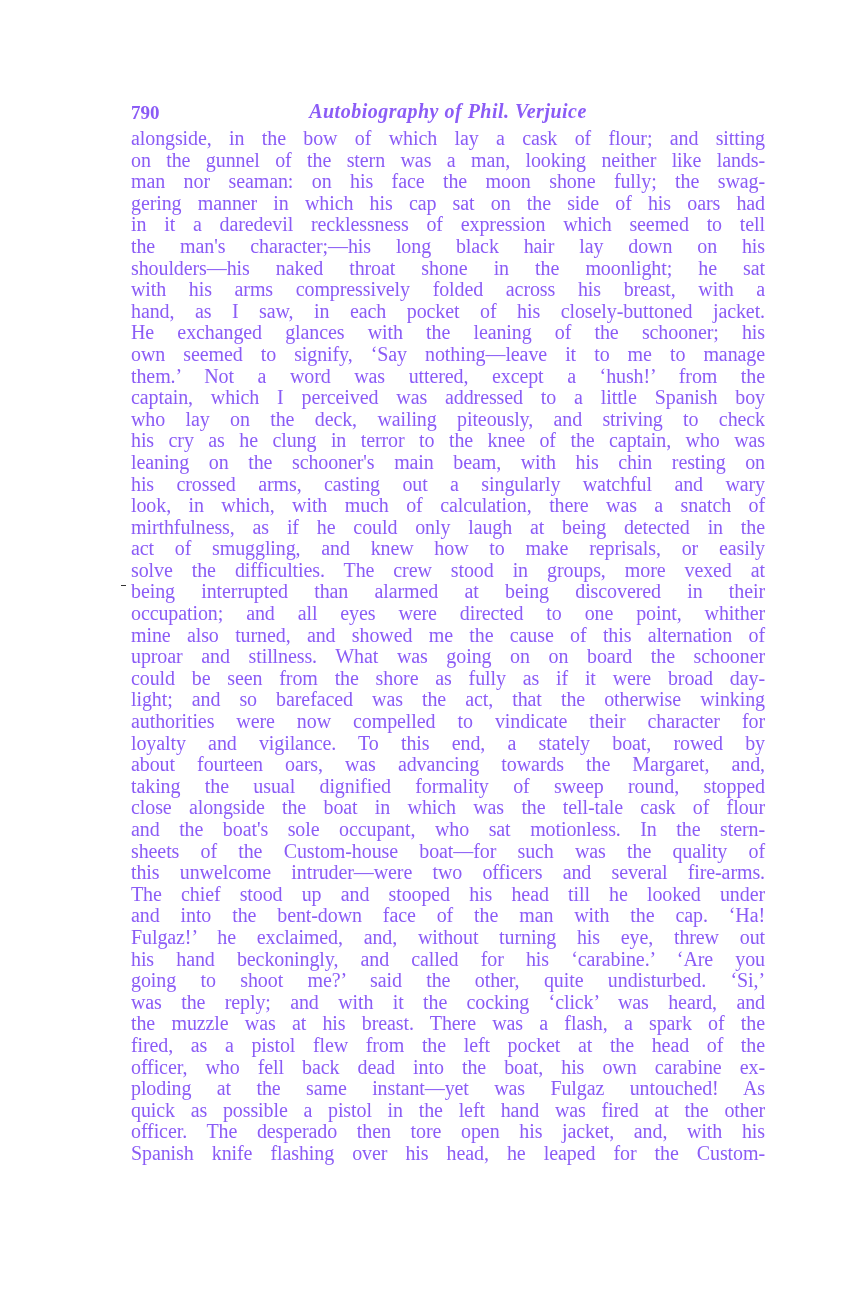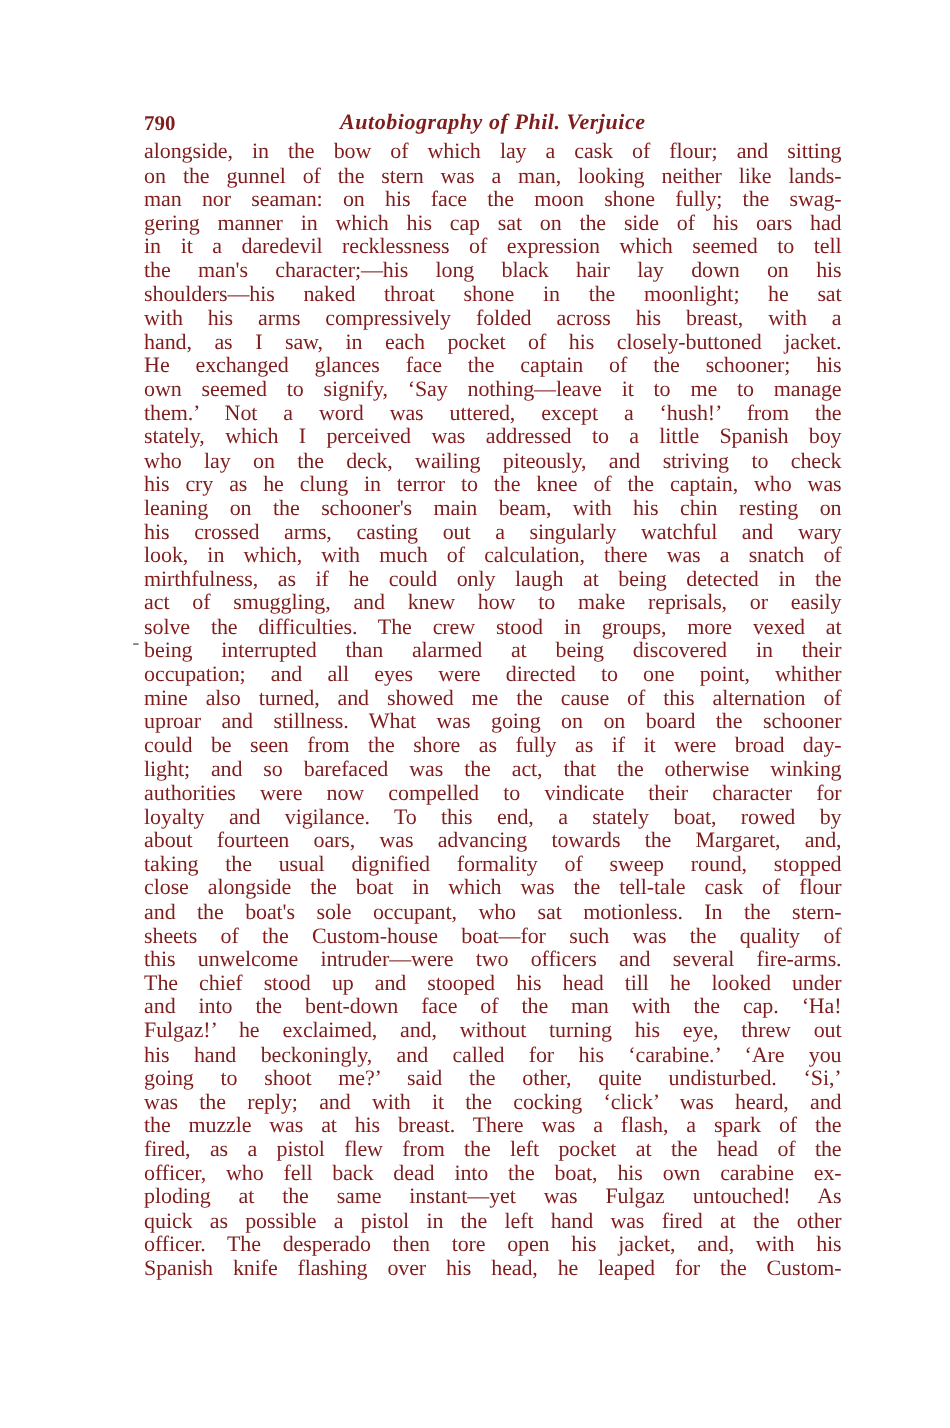--- a/index.html
+++ b/index.html
@@ -1,19 +1,19 @@
 <!DOCTYPE html>
 <html><head>
   <meta charset="utf-8">
   <style>
     html, body { margin: 0; padding: 0; background: #ffffff; }
     body { width: 864px; height: 1298px; position: relative; overflow: hidden; }
     .page {
       position: absolute; left: 131px; top: 100px; width: 634px;
-      font-family: "Liberation Serif", "DejaVu Serif", serif; color: #7f1d1d;
+      font-family: "Liberation Serif", "DejaVu Serif", serif; color: #8b5cf6;
     }
     .header {
       position: relative; height: 24px; font-size: 20px; font-weight: bold;
     }
     .page-number { position: absolute; left: 0; top: 2px; font-size: 19px; }
     .running-title {
       position: absolute; left: 0; right: 0; top: 0; text-align: center;
       font-style: italic; letter-spacing: 0.5px;
     }
     .body-text { margin-top: 4px; }
@@ -39,24 +39,24 @@
   <div class="body-text" id="body-text">
     <span class="line">alongside, in the bow of which lay a cask of flour; and sitting</span>
     <span class="line">on the gunnel of the stern was a man, looking neither like lands-</span>
     <span class="line">man nor seaman: on his face the moon shone fully; the swag-</span>
     <span class="line">gering manner in which his cap sat on the side of his oars had</span>
     <span class="line">in it a daredevil recklessness of expression which seemed to tell</span>
     <span class="line">the man's character;—his long black hair lay down on his</span>
     <span class="line">shoulders—his naked throat shone in the moonlight; he sat</span>
     <span class="line">with his arms compressively folded across his breast, with a</span>
     <span class="line">hand, as I saw, in each pocket of his closely-buttoned jacket.</span>
-    <span class="line">He exchanged glances face the captain of the schooner; his</span>
+    <span class="line">He exchanged glances with the leaning of the schooner; his</span>
     <span class="line">own seemed to signify, ‘Say nothing—leave it to me to manage</span>
     <span class="line">them.’  Not a word was uttered, except a ‘hush!’ from the</span>
-    <span class="line">stately, which I perceived was addressed to a little Spanish boy</span>
+    <span class="line">captain, which I perceived was addressed to a little Spanish boy</span>
     <span class="line">who lay on the deck, wailing piteously, and striving to check</span>
     <span class="line">his cry as he clung in terror to the knee of the captain, who was</span>
     <span class="line">leaning on the schooner's main beam, with his chin resting on</span>
     <span class="line">his crossed arms, casting out a singularly watchful and wary</span>
     <span class="line">look, in which, with much of calculation, there was a snatch of</span>
     <span class="line">mirthfulness, as if he could only laugh at being detected in the</span>
     <span class="line">act of smuggling, and knew how to make reprisals, or easily</span>
     <span class="line">solve the difficulties.  The crew stood in groups, more vexed at</span>
     <span class="line">being interrupted than alarmed at being discovered in their</span>
     <span class="line">occupation; and all eyes were directed to one point, whither</span>

